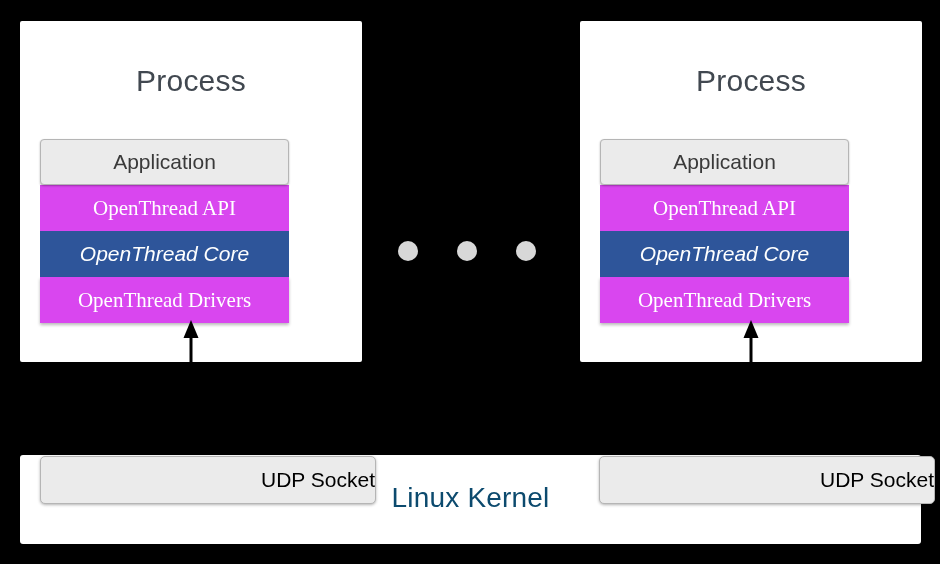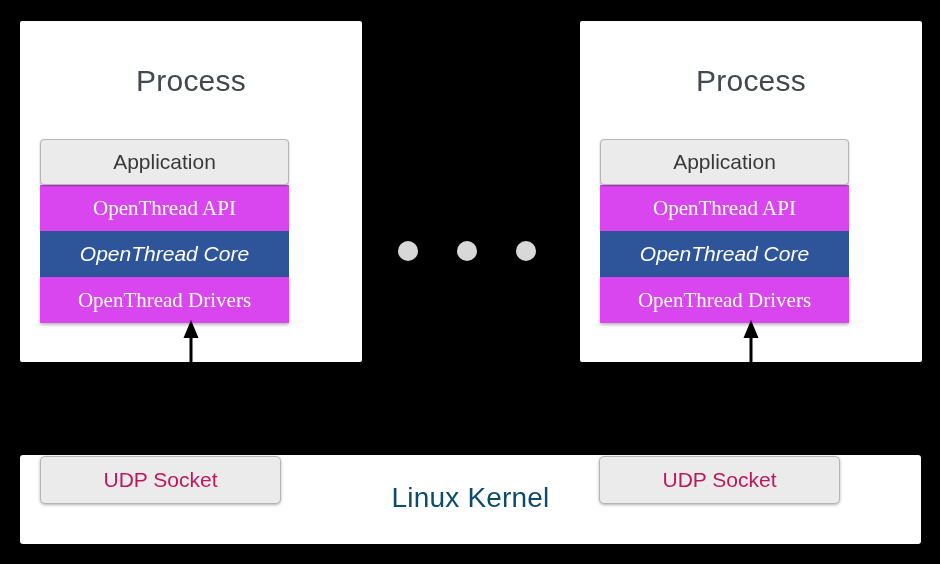--- a/index.html
+++ b/index.html
@@ -134,26 +134,26 @@
     width: 100%;
     text-align: center;
     font-size: 28px;
     line-height: 34px;
     color: #0c4a6e;
     letter-spacing: 0.2px;
   }
   .udp-socket {
     position: absolute;
     top: 1px;
-    width: 241px;
+    width: 336px;
     height: 48px;
     line-height: 46px;
-    text-align: center;
+    text-align: right;
     font-size: 21px;
-    color: #be185d;
+    color: #000000;
     background: #ebebeb;
     border: 1px solid #b5b5b5;
     border-radius: 5px;
     box-sizing: border-box;
     box-shadow: 0 1px 3px rgba(0,0,0,0.30);
   }
   .udp-socket.left  { left: 20px; }
   .udp-socket.right { left: 579px; }
 </style>
 </head>

